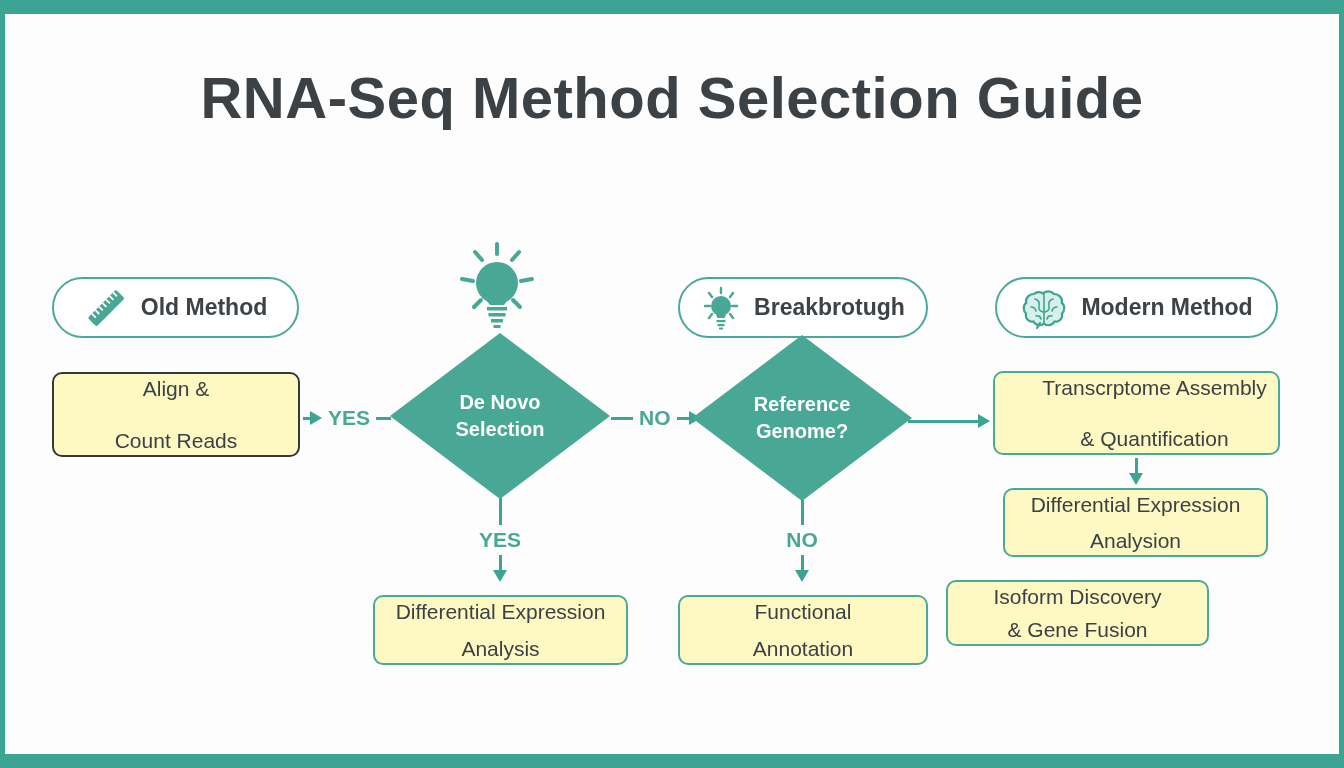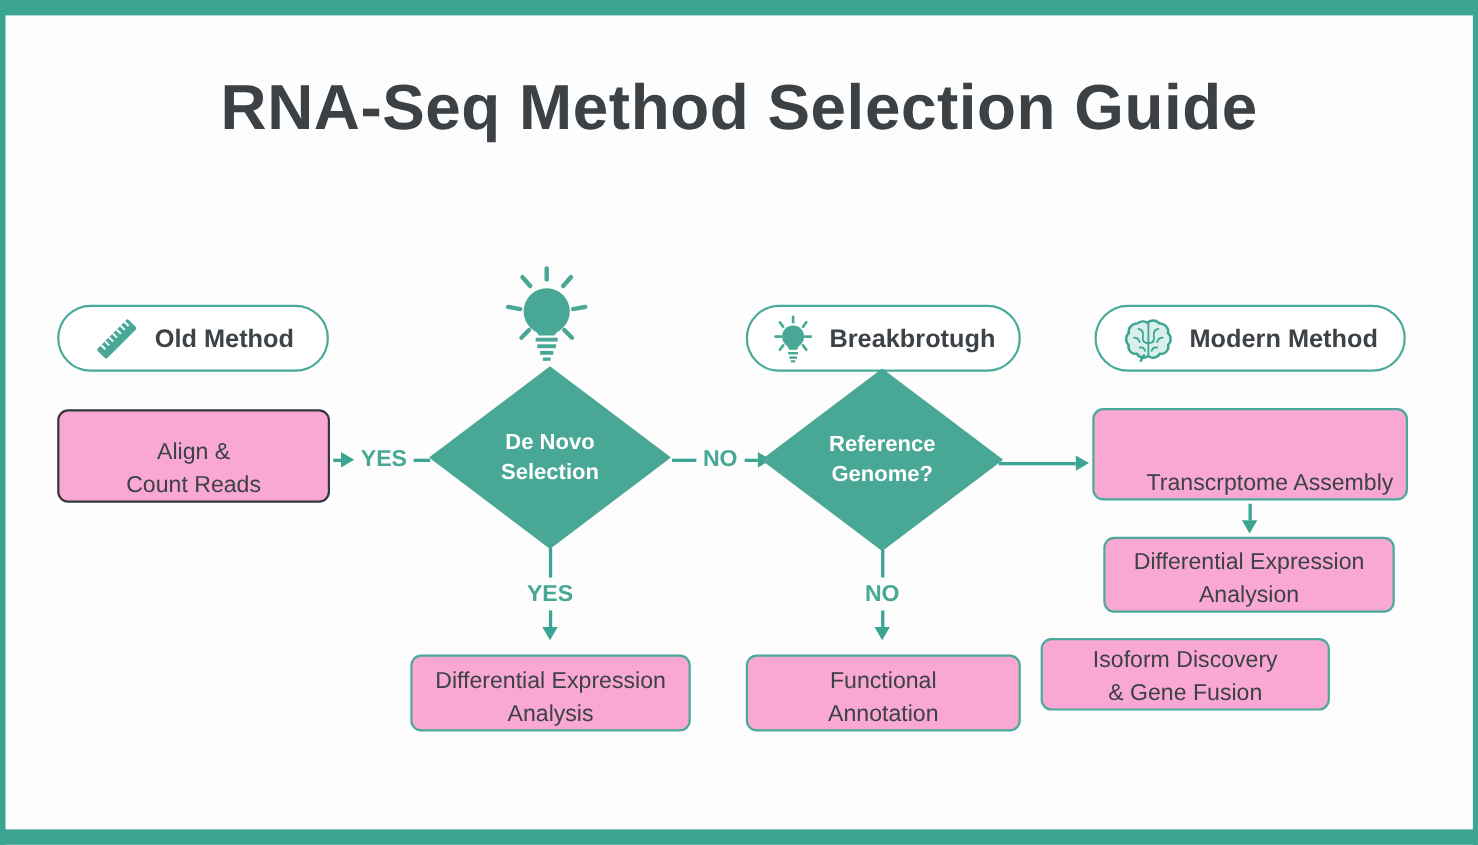--- a/index.html
+++ b/index.html
@@ -25,22 +25,22 @@
   }
 
   .badge{
     position:absolute;top:277px;height:61px;box-sizing:border-box;
     display:flex;align-items:center;justify-content:center;gap:13px;
     background:#fff;border:2.5px solid var(--teal-border);border-radius:33px;
   }
   .badge-label{font-size:23px;font-weight:bold;color:var(--ink);white-space:nowrap;}
 
   .node{
-    position:absolute;box-sizing:border-box;background:#f9a8d4;border-radius:10px;
-    display:flex;flex-direction:column;align-items:center;justify-content:flex-end;
+    position:absolute;box-sizing:border-box;background:#fef9c3;border-radius:10px;
+    display:flex;flex-direction:column;align-items:center;justify-content:space-between;
     font-size:21px;color:#3c4146;line-height:1.4;text-align:center;
   }
   .node.dark{border:2.5px solid #33383c;}
   .node.teal{border:2px solid var(--teal-border);}
   .node span{display:block;}
 
   .diamond{
     position:absolute;display:flex;align-items:center;justify-content:center;
     text-align:center;color:#fff;font-weight:bold;font-size:20px;line-height:1.35;
   }
@@ -184,20 +184,21 @@
   </div>
 </div>
 
 <div class="conn-h" style="left:908px;top:407px;height:28px;">
   <div class="hline" style="width:70px;"></div>
   <div class="tri-right"></div>
 </div>
 
 <div class="node teal" style="left:993px;top:371px;width:287px;height:84px;padding-left:36px;">
   <span>Transcrptome Assembly</span>
+  <span>&amp; Quantification</span>
 </div>
 
 <div class="conn-v" style="left:460px;top:498px;width:80px;">
   <div class="vline" style="height:27px;"></div>
   <span class="conn-label">YES</span>
   <div class="vline" style="height:15px;"></div>
   <div class="tri-down"></div>
 </div>
 
 <div class="node teal" style="left:373px;top:595px;width:255px;height:70px;">

